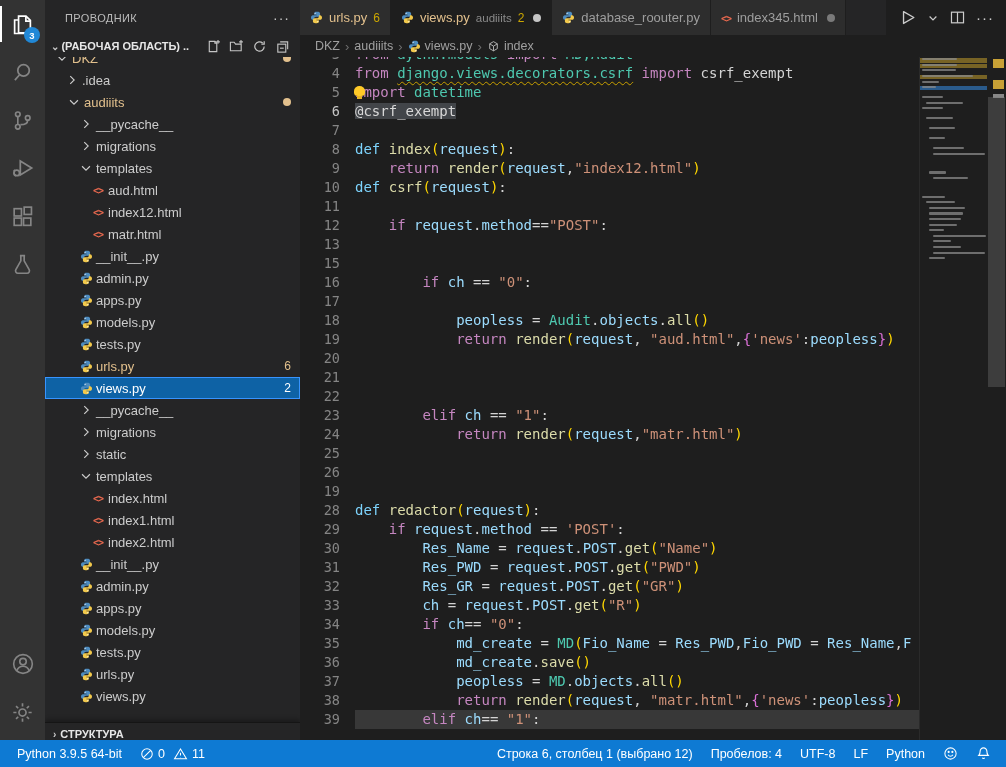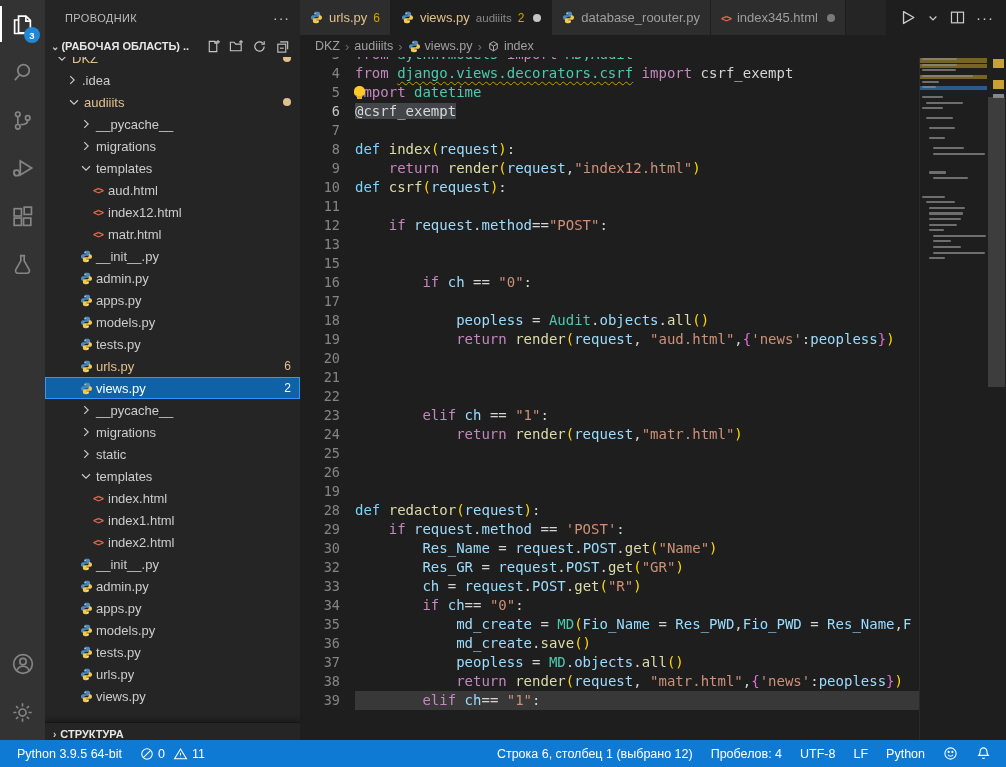--- a/index.html
+++ b/index.html
@@ -682,20 +682,24 @@
         </div>
         <div class="crow">
           <span class="ln">29</span>
           <span class="ct"><span class="tok-p">    </span><span class="tok-k">if </span><span class="tok-v">request</span><span class="tok-p">.</span><span class="tok-v">method</span><span class="tok-p"> == </span><span class="tok-s">'POST'</span><span class="tok-p">:</span></span>
         </div>
         <div class="crow">
           <span class="ln">30</span>
           <span class="ct"><span class="tok-p">        </span><span class="tok-v">Res_Name</span><span class="tok-p"> = </span><span class="tok-v">request</span><span class="tok-p">.</span><span class="tok-v">POST</span><span class="tok-p">.</span><span class="tok-f">get</span><span class="tok-b1">(</span><span class="tok-s">"Name"</span><span class="tok-b1">)</span></span>
         </div>
         <div class="crow">
+          <span class="ln">31</span>
+          <span class="ct"><span class="tok-p">        </span><span class="tok-v">Res_PWD</span><span class="tok-p"> = </span><span class="tok-v">request</span><span class="tok-p">.</span><span class="tok-v">POST</span><span class="tok-p">.</span><span class="tok-f">get</span><span class="tok-b1">(</span><span class="tok-s">"PWD"</span><span class="tok-b1">)</span></span>
+        </div>
+        <div class="crow">
           <span class="ln">32</span>
           <span class="ct"><span class="tok-p">        </span><span class="tok-v">Res_GR</span><span class="tok-p"> = </span><span class="tok-v">request</span><span class="tok-p">.</span><span class="tok-v">POST</span><span class="tok-p">.</span><span class="tok-f">get</span><span class="tok-b1">(</span><span class="tok-s">"GR"</span><span class="tok-b1">)</span></span>
         </div>
         <div class="crow">
           <span class="ln">33</span>
           <span class="ct"><span class="tok-p">        </span><span class="tok-v">ch</span><span class="tok-p"> = </span><span class="tok-v">request</span><span class="tok-p">.</span><span class="tok-v">POST</span><span class="tok-p">.</span><span class="tok-f">get</span><span class="tok-b1">(</span><span class="tok-s">"R"</span><span class="tok-b1">)</span></span>
         </div>
         <div class="crow">
           <span class="ln">34</span>
           <span class="ct"><span class="tok-p">        </span><span class="tok-k">if </span><span class="tok-v">ch</span><span class="tok-p">== </span><span class="tok-s">"0"</span><span class="tok-p">:</span></span>

